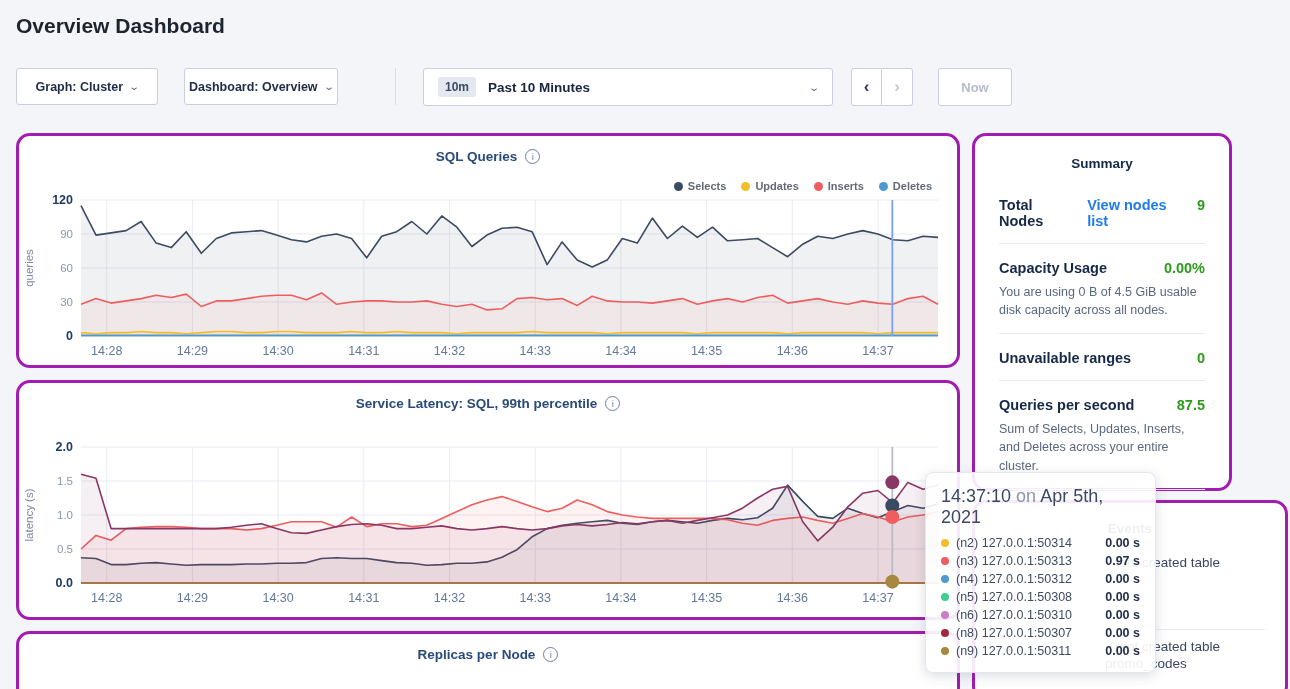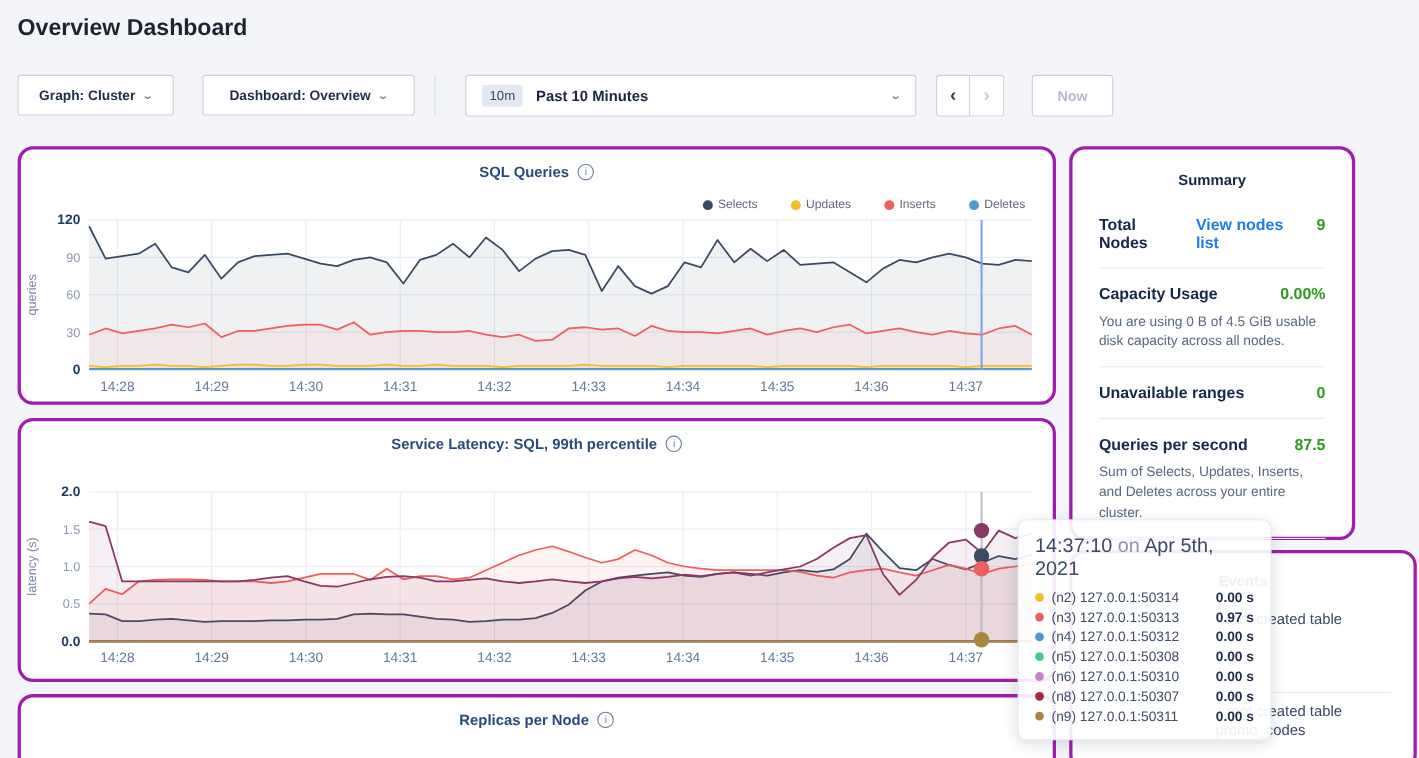--- a/index.html
+++ b/index.html
@@ -8,25 +8,25 @@
   .page { position:relative; width:1290px; height:689px; }
 
   .page-title { position:absolute; left:16px; top:14px; font-size:21px; font-weight:600; color:#1c2430; }
 
   
   .controls { position:absolute; left:0; top:68px; width:1290px; height:38px; }
   .dd-btn { position:absolute; height:37px; background:#fff; border:1px solid #c9cfdd; border-radius:3px;
     display:flex; align-items:center; justify-content:center; gap:7px; font-size:12.5px; font-weight:700; color:#1f2c46; cursor:pointer; }
   .chev { font-size:10px; color:#5a6b8c; font-weight:400; transform:scaleX(1.4); }
   #graph-dd { left:16px; width:142px; }
-  #dash-dd { left:184px; width:193px; }
+  #dash-dd { left:184px; width:154px; }
   .ctl-divider { position:absolute; left:395px; top:0; width:1px; height:37px; background:#d9dde6; }
   .time-sel { position:absolute; left:423px; width:410px; height:38px; background:#fff; border:1px solid #c9cfdd;
     border-radius:3px; display:flex; align-items:center; padding:0 14px; gap:12px; cursor:pointer; }
-  .time-badge { background:#e3e8f1; border-radius:3px; padding:3px 7px; font-size:12px; font-weight:400; color:#3a4a68; }
+  .time-badge { background:#e3e8f1; border-radius:3px; padding:3px 7px; font-size:12px; font-weight:700; color:#3a4a68; }
   .time-label { font-size:13.5px; font-weight:700; color:#19253f; }
   .time-sel .chev { margin-left:auto; }
   .arrow-group { position:absolute; left:851px; top:0; display:flex; }
   .arrow-btn { width:31px; height:38px; background:#fff; border:1px solid #c9cfdd; display:flex; align-items:center;
     justify-content:center; font-size:17px; font-weight:700; }
   .arrow-btn.prev { border-radius:3px 0 0 3px; color:#2b3850; cursor:pointer; }
   .arrow-btn.next { border-radius:0 3px 3px 0; border-left:none; color:#c3c9d6; }
   .now-btn { position:absolute; left:938px; top:0; width:74px; height:38px; background:#fff; border:1px solid #c9cfdd;
     border-radius:3px; font-size:13px; font-weight:700; color:#b4bccb; display:flex; align-items:center; justify-content:center; }
 
@@ -36,21 +36,21 @@
   #latency-panel  { left:16px; top:380px; width:944px; height:240px; }
   #replicas-panel { left:16px; top:631px; width:944px; height:90px; }
   #summary-panel  { left:972px; top:133px; width:260px; height:358px; }
   #events-panel   { left:972px; top:500px; width:316px; height:200px; }
 
   .chart-title-row { position:absolute; top:13px; left:0; width:100%; display:flex; align-items:center;
     justify-content:center; gap:8px; }
   .chart-title { font-size:13.5px; font-weight:700; color:#294a7a; }
   .info-icon { width:15px; height:15px; border:1px solid #6b7fa3; border-radius:50%; color:#6b7fa3;
     font-size:9.5px; display:flex; align-items:center; justify-content:center; font-style:normal; cursor:pointer; }
-  .legend { position:absolute; top:44px; right:25px; display:flex; gap:30px; }
+  .legend { position:absolute; top:44px; right:25px; display:flex; gap:15px;font-weight:bold; }
   .legend-item { display:flex; align-items:center; gap:5px; font-size:11px; color:#636a76; cursor:pointer; }
   .legend-dot { width:9px; height:9px; border-radius:50%; }
   svg.chart { position:absolute; left:0; top:56px; }
 
   
   .summary-title { text-align:center; font-size:13.5px; font-weight:700; color:#152847; padding-top:20px; }
   .summary-rows { padding:10px 24px 0 24px; }
   .s-row { padding:16px 0 14px 0; border-bottom:1px solid #e8ebf1; }
   .s-row:last-child { border-bottom:none; }
   .s-line { display:flex; align-items:flex-start; gap:10px; }

